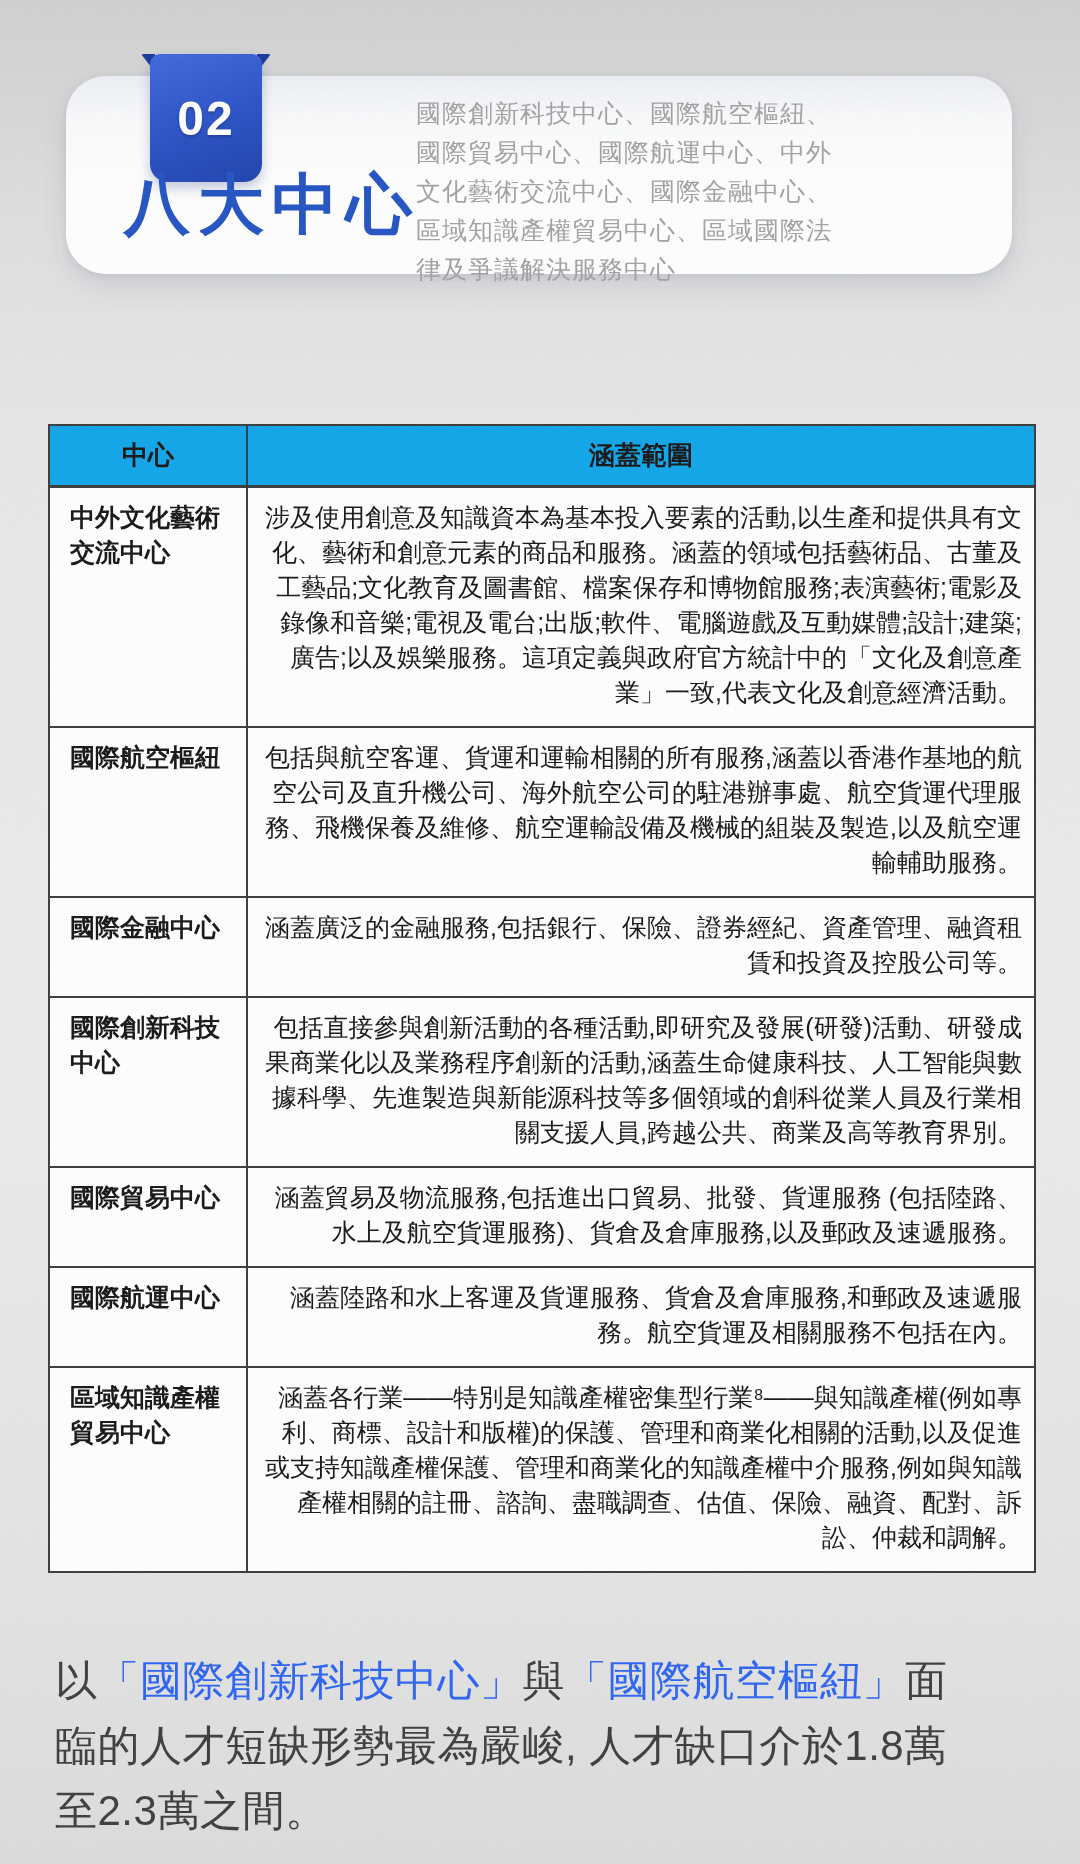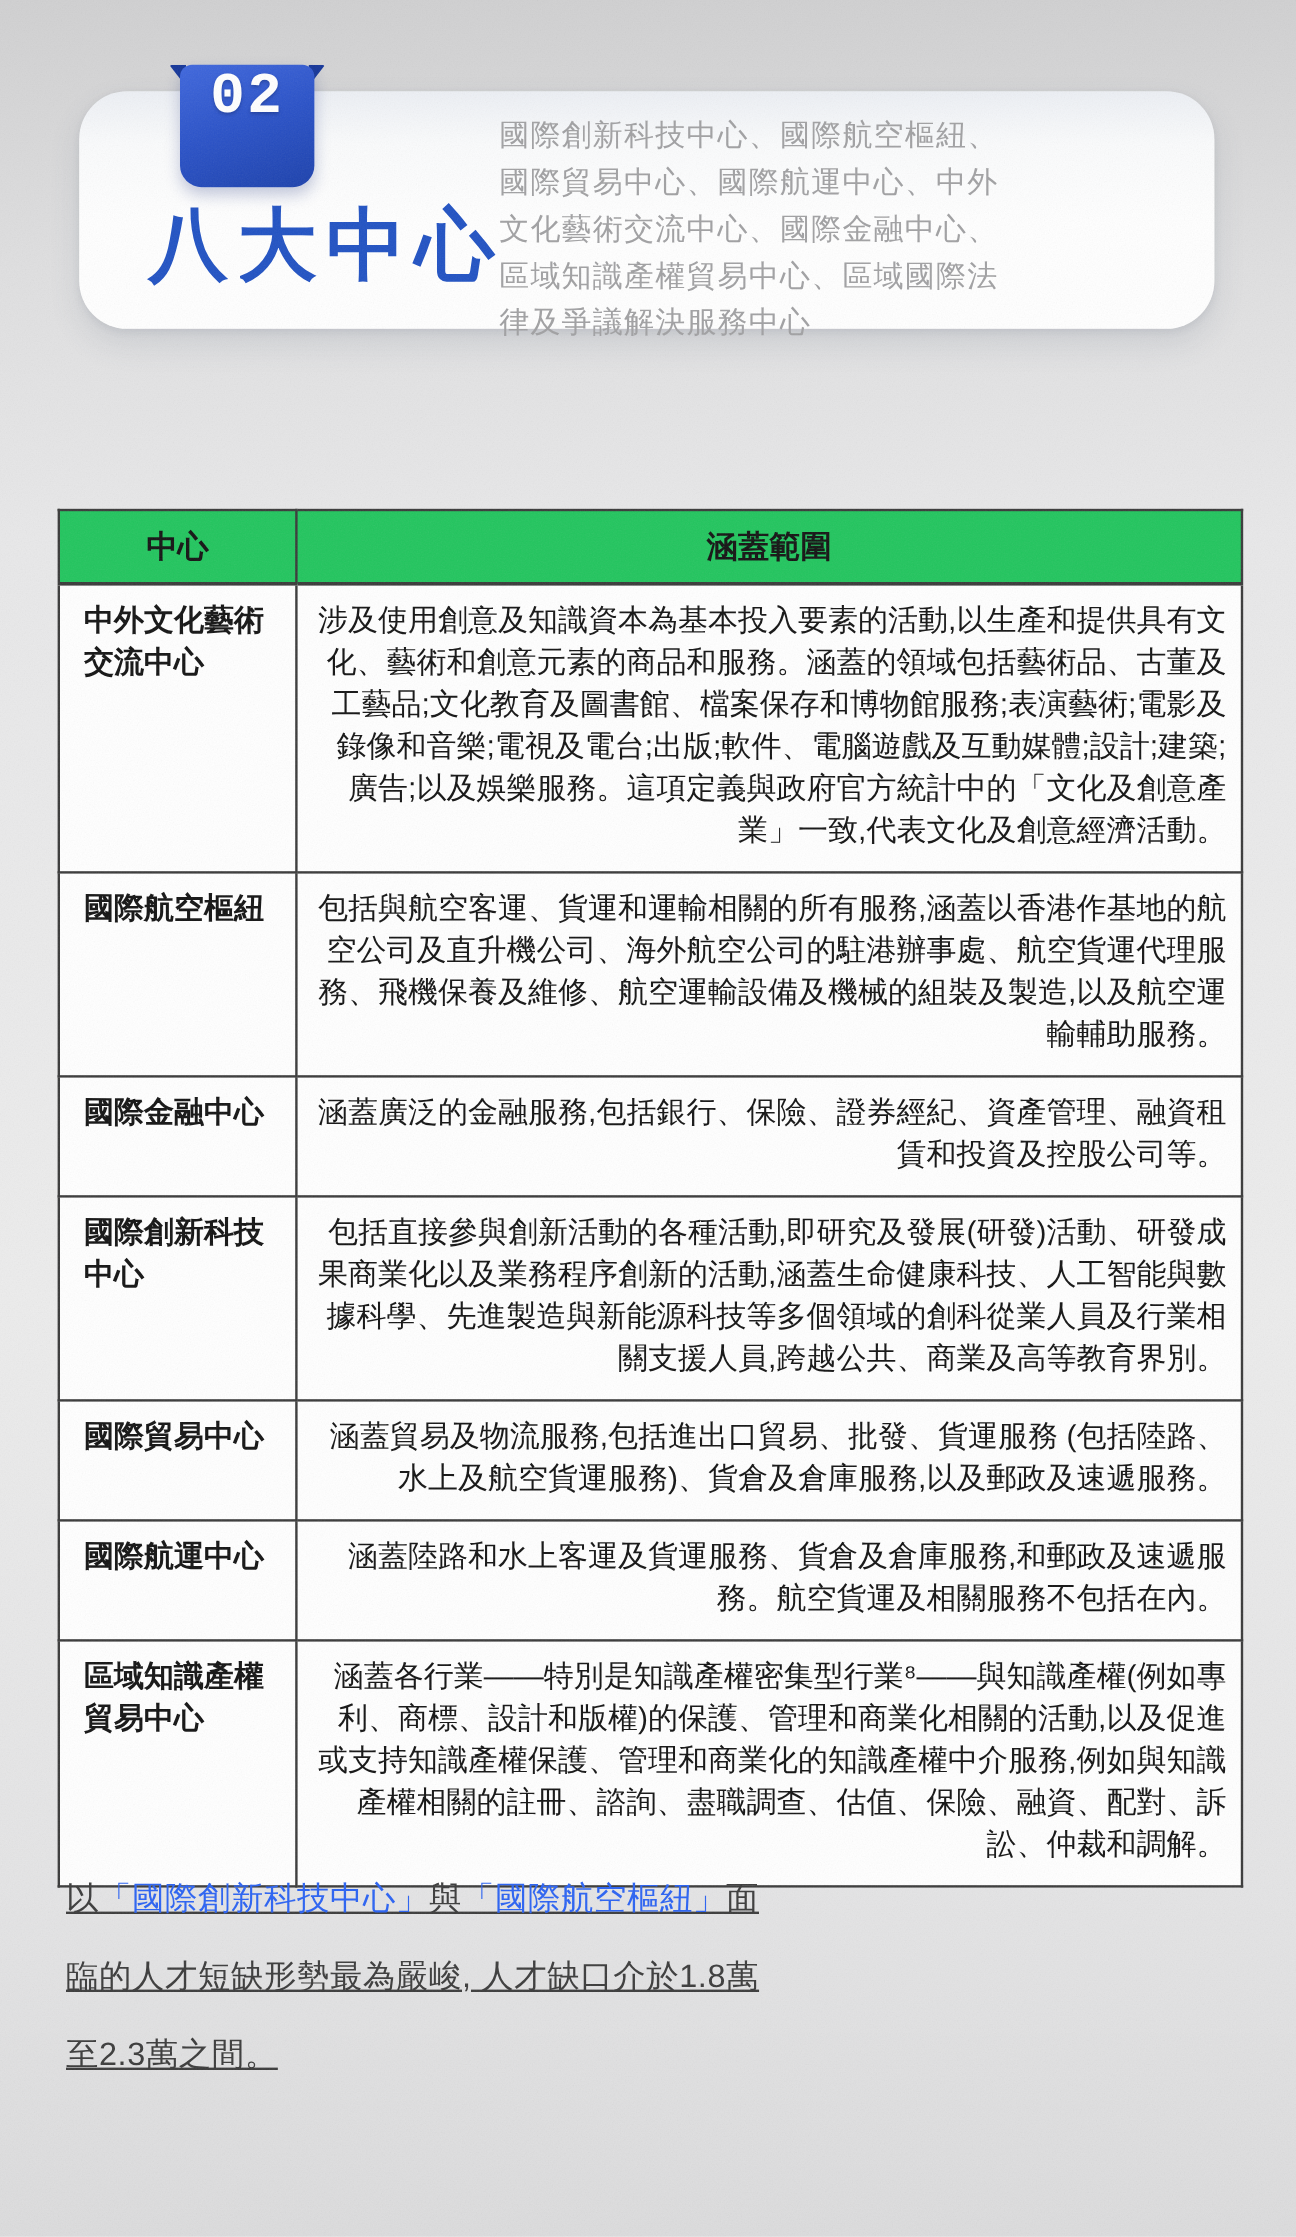--- a/index.html
+++ b/index.html
@@ -14,26 +14,25 @@
   .page{position:relative;width:1080px;height:1864px;z-index:1;}
 
   
   .hero-card{
     position:absolute;left:66px;top:76px;width:946px;height:198px;
     background:linear-gradient(180deg,#eceff4 0%,#fafbfc 22%,#ffffff 55%);
     border-radius:40px;
     box-shadow:0 12px 26px rgba(80,90,110,.14), 0 2px 6px rgba(80,90,110,.10);
   }
   .badge{
-    position:absolute;left:84px;top:-22px;width:112px;height:102px;
+    position:absolute;left:84px;top:-22px;width:112px;height:128px;
     background:linear-gradient(160deg,#3f67dd 0%,#2a52c8 48%,#1c41ac 100%);
     border-radius:10px 10px 18px 18px;
-    display:flex;align-items:flex-start;justify-content:center;
+    display:flex;align-items:center;justify-content:center;
     box-shadow:0 6px 12px rgba(20,40,120,.25);
-    font-family:Liberation Mono, monospace;
   }
   .badge::before,.badge::after{
     content:"";position:absolute;top:0;width:14px;height:18px;background:#16379a;z-index:-1;
   }
   .badge::before{left:-9px;clip-path:polygon(100% 0,100% 100%,0 0);border-radius:3px 0 0 0;}
   .badge::after{right:-9px;clip-path:polygon(0 0,0 100%,100% 0);border-radius:0 3px 0 0;}
   .badge-num{
     color:#ffffff;font-size:48px;font-weight:700;letter-spacing:2px;
     text-shadow:0 2px 3px rgba(10,25,80,.35);
   }
@@ -51,43 +50,43 @@
   .centers-table{
     position:absolute;left:48px;top:424px;width:988px;
     border-collapse:collapse;background:#ffffff;
     color:#141414;
   }
   .centers-table th,.centers-table td{
     border:2px solid #3a3a3a;
     text-align:right;
   }
   .centers-table thead th{
-    background:#22c55e;
+    background:#0ea5e9;
     font-size:26px;font-weight:700;
     padding:12px 8px;
     border-bottom:3px solid #3a3a3a;
     text-align:center;
   }
   .centers-table tbody th{
     width:156px;
     font-size:25px;font-weight:700;line-height:35px;
     padding:12px 20px;text-align:left;vertical-align:top;
     background:#ffffff;
   }
   .centers-table tbody td{
     font-size:25px;line-height:35px;
     padding:12px 12px 16px 12px;vertical-align:top;
     background:#ffffff;
   }
 
   
   .summary{
-    position:absolute;left:55px;top:1550px;width:930px;margin:0;
-    font-size:27px;line-height:65px;color:#3c3c3c;
-    white-space:pre-line;letter-spacing:.5px;text-decoration:underline;
+    position:absolute;left:55px;top:1648px;width:930px;margin:0;
+    font-size:42px;line-height:65px;color:#3c3c3c;
+    white-space:pre-line;letter-spacing:.5px;
   }
   .seg-highlight{color:#2b63f3;}
   .seg-normal{color:inherit;}
 </style>
 </head>
 <body>
 
 <div class="page">
 
   <section class="hero-card">

